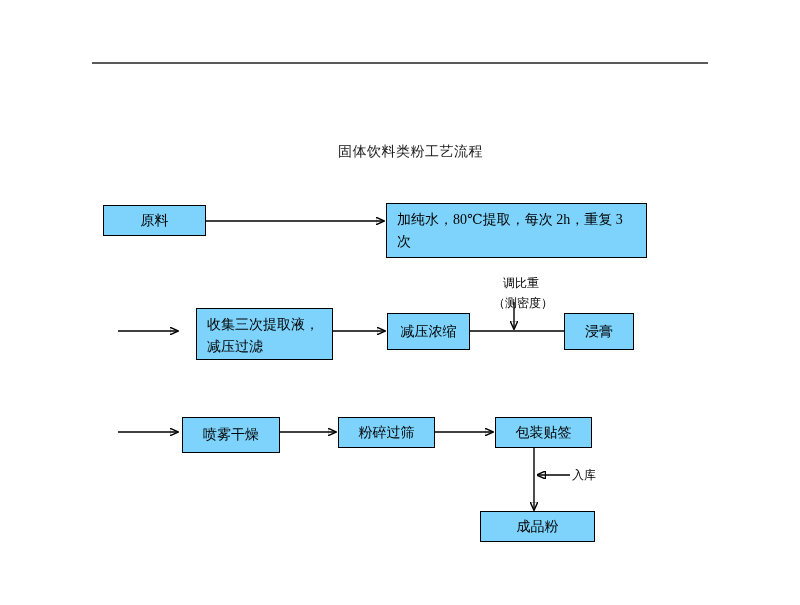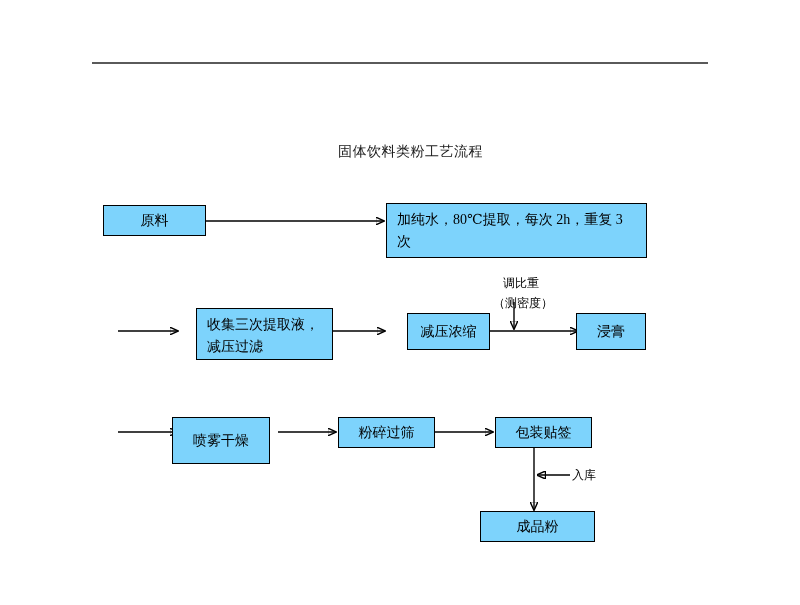--- a/index.html
+++ b/index.html
@@ -120,29 +120,29 @@
 
   <div class="node wrap" style="left:386px; top:203px; width:261px; height:55px;">
     <span class="txt">加纯水，80℃提取，每次 2h，重复 3次</span>
   </div>
 
   <div class="node wrap" style="left:180px; top:308px; width:137px; height:52px;margin-left:16px;">
     <span class="txt">收集三次提取液，
 减压过滤</span>
   </div>
 
-  <div class="node center" style="left:387px; top:313px; width:83px; height:37px;margin-left:20px;">
+  <div class="node center" style="left:387px; top:313px; width:83px; height:37px;">
     <span class="txt">减压浓缩</span>
   </div>
 
-  <div class="node center" style="left:576px; top:313px; width:70px; height:37px;">
+  <div class="node center" style="left:564px; top:313px; width:70px; height:37px;">
     <span class="txt">浸膏</span>
   </div>
 
-  <div class="node center" style="left:172px; top:417px; width:98px; height:47px;">
+  <div class="node center" style="left:182px; top:417px; width:98px; height:36px;">
     <span class="txt">喷雾干燥</span>
   </div>
 
   <div class="node center" style="left:338px; top:417px; width:97px; height:31px;">
     <span class="txt">粉碎过筛</span>
   </div>
 
   <div class="node center" style="left:495px; top:417px; width:97px; height:31px;">
     <span class="txt">包装贴签</span>
   </div>

